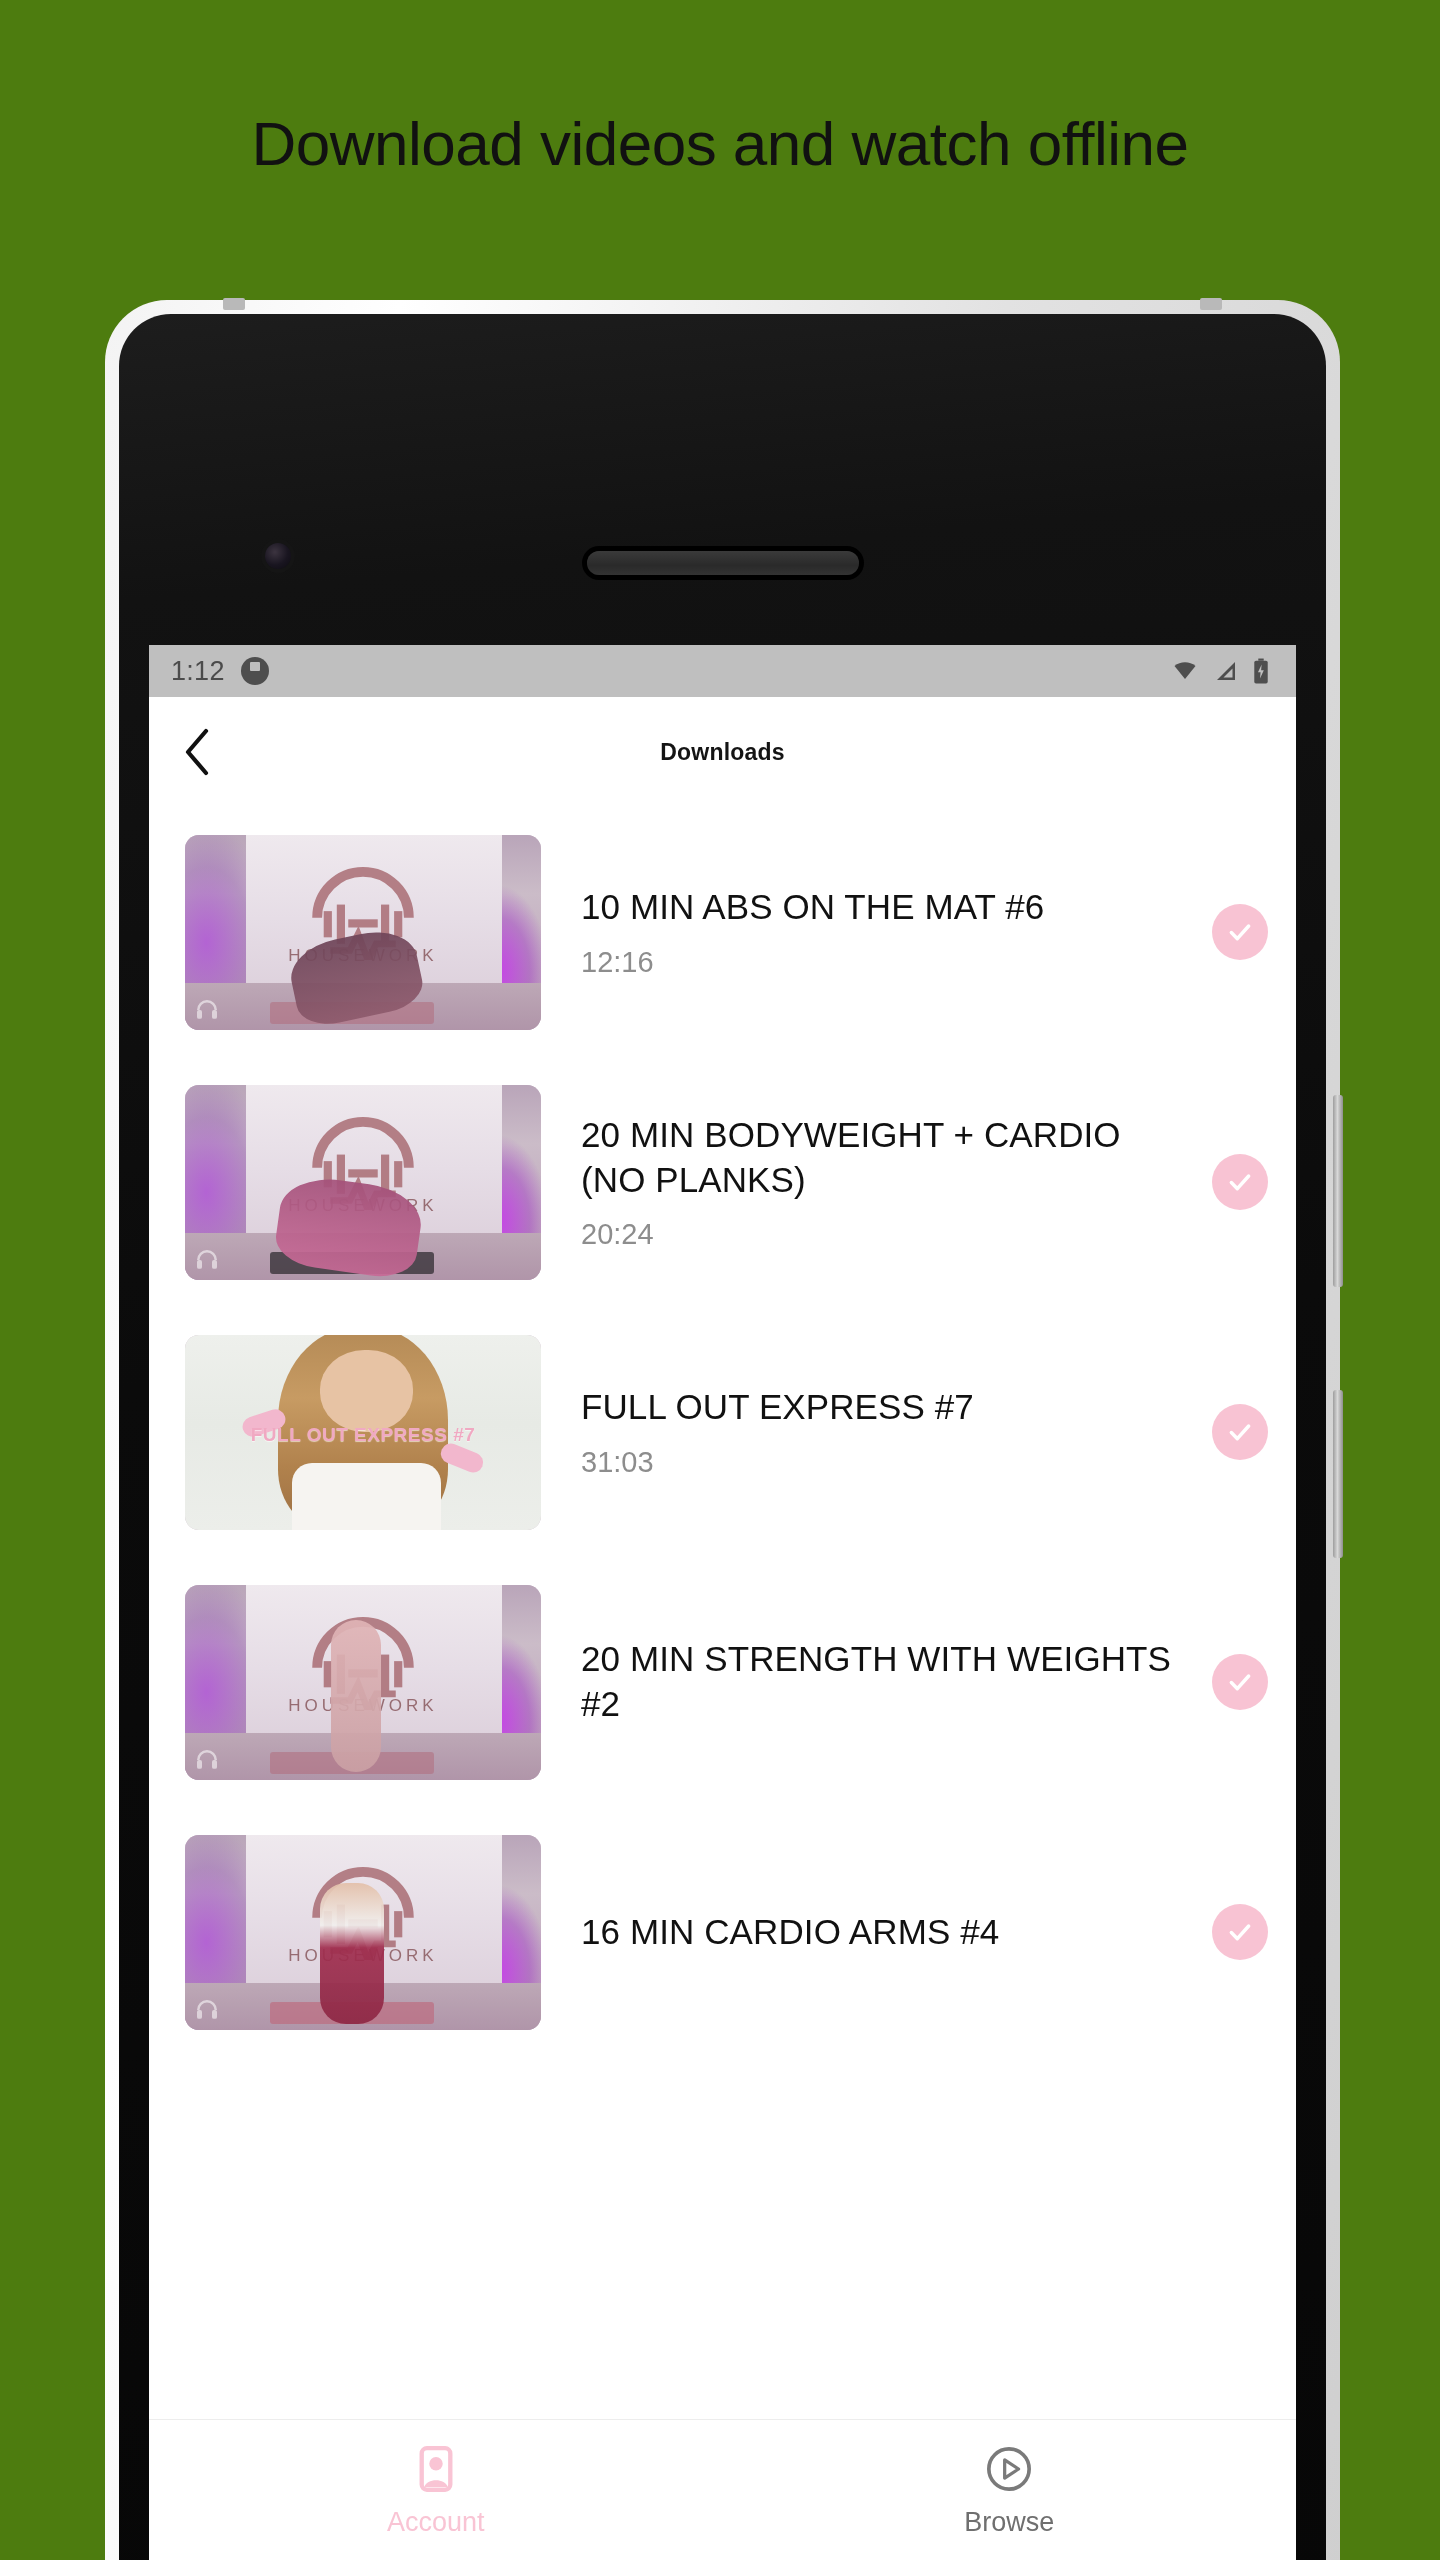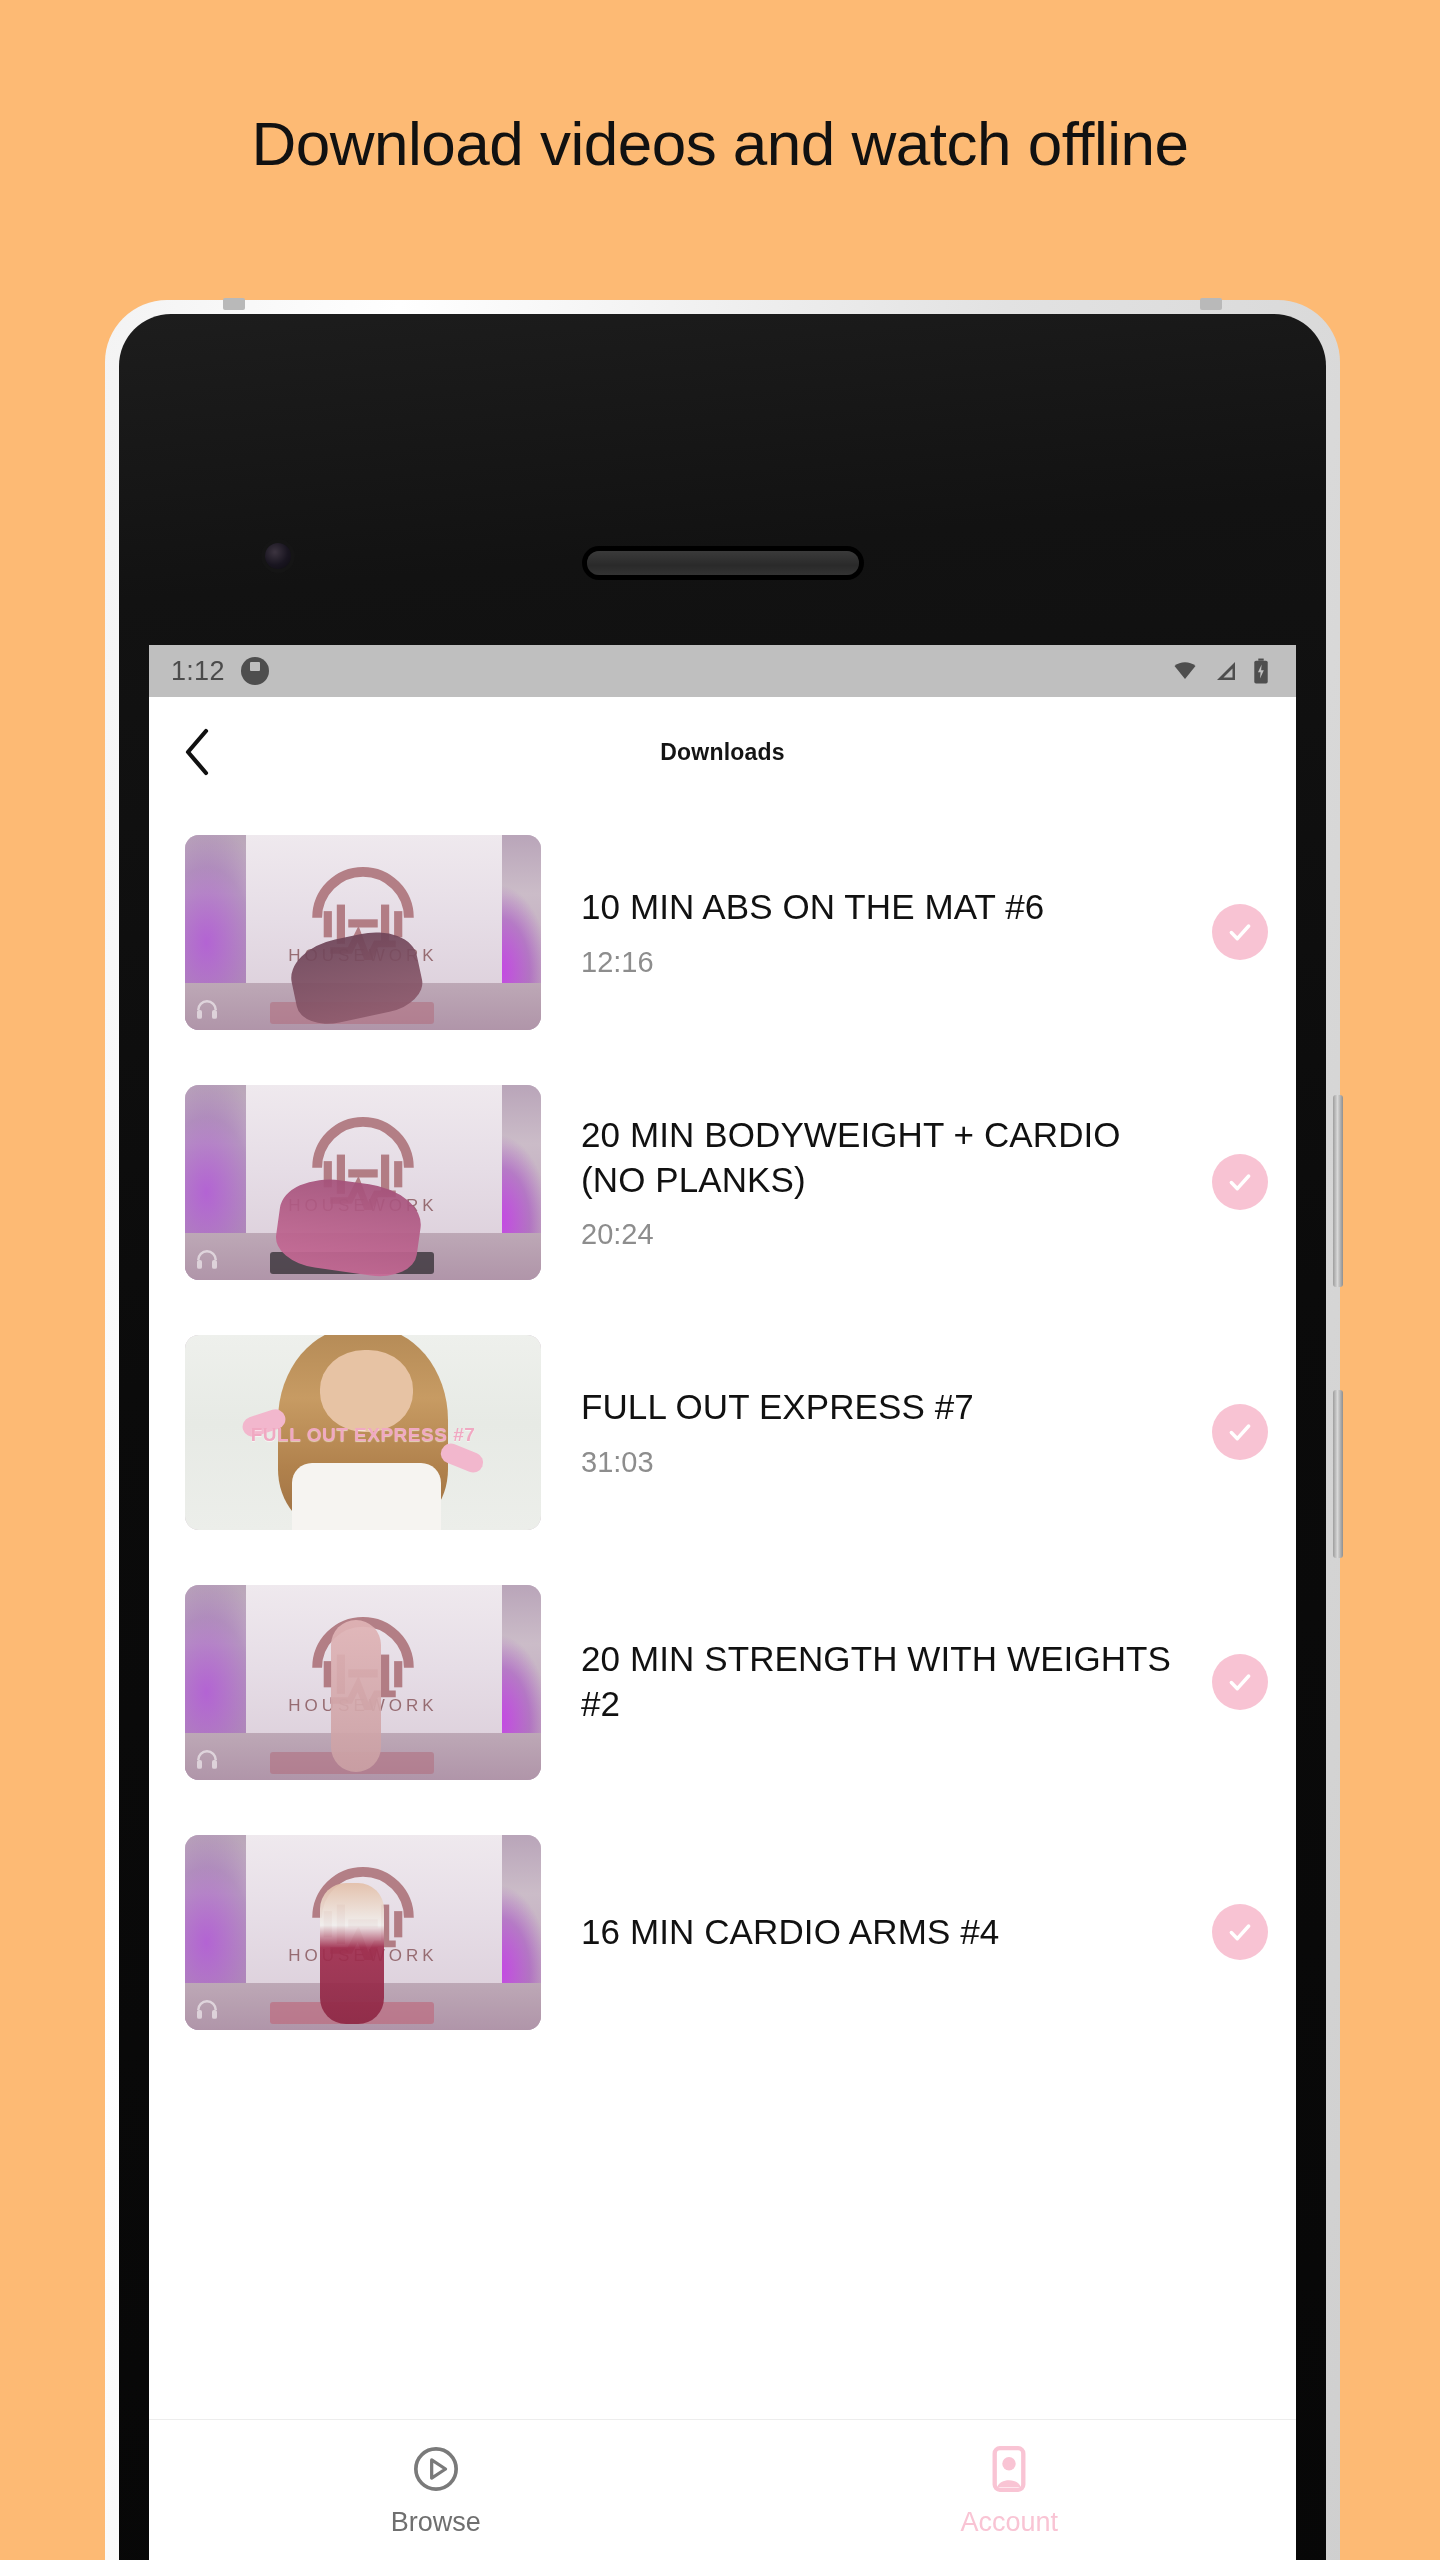--- a/index.html
+++ b/index.html
@@ -4,21 +4,21 @@
 <style>
   * { margin:0; padding:0; box-sizing:border-box; }
 
   html, body {
     width:1440px; height:2560px;
     background:#fcced9;
     font-family:"Liberation Sans", sans-serif;
     overflow:hidden;
   }
 
-  .page { position:relative; width:1440px; height:2560px; background:#fdba74; }
+  .page { position:relative; width:1440px; height:2560px; background:#4d7c0f; }
 
   
   .headline {
     position:absolute; top:108px; left:0; width:1440px;
     text-align:center;
     font-size:62px;
     font-weight:400;
     color:#111111;
     letter-spacing:-0.5px;
     white-space:nowrap;
@@ -453,32 +453,32 @@
               <path d="M5.5 12.4 L10 17 L18.5 7.5" fill="none" stroke="#fff" stroke-width="2.6" stroke-linecap="round" stroke-linejoin="round"></path>
             </svg>
           </div>
         </div>
 
       </div>
 
       <div class="list-filler" style="height:362px;"></div>
 
       <div class="tabbar">
-        <div class="tab browse">
-          <svg width="52" height="52" viewBox="0 0 24 24">
-            <circle cx="12" cy="12" r="9.3" fill="none" stroke="#7a7a7a" stroke-width="1.7"></circle>
-            <path d="M10 7.8 L16.4 12 L10 16.2 Z" fill="none" stroke="#7a7a7a" stroke-width="1.5" stroke-linejoin="round"></path>
-          </svg>
-          <span class="tab-label">Browse</span>
-        </div>
         <div class="tab account">
           <svg width="52" height="52" viewBox="0 0 24 24">
             <rect x="5.4" y="2.4" width="13.2" height="19.2" rx="2.4" fill="none" stroke="#f9c4d4" stroke-width="2"></rect>
             <circle cx="12" cy="9.6" r="3.1" fill="#f9c4d4"></circle>
             <path d="M6.6 20.4 C7.6 16.1 16.4 16.1 17.4 20.4 Z" fill="#f9c4d4"></path>
           </svg>
           <span class="tab-label">Account</span>
         </div>
+        <div class="tab browse">
+          <svg width="52" height="52" viewBox="0 0 24 24">
+            <circle cx="12" cy="12" r="9.3" fill="none" stroke="#7a7a7a" stroke-width="1.7"></circle>
+            <path d="M10 7.8 L16.4 12 L10 16.2 Z" fill="none" stroke="#7a7a7a" stroke-width="1.5" stroke-linejoin="round"></path>
+          </svg>
+          <span class="tab-label">Browse</span>
+        </div>
       </div>
 
     </div>
   </div>
 </div>
 
 </body></html>

